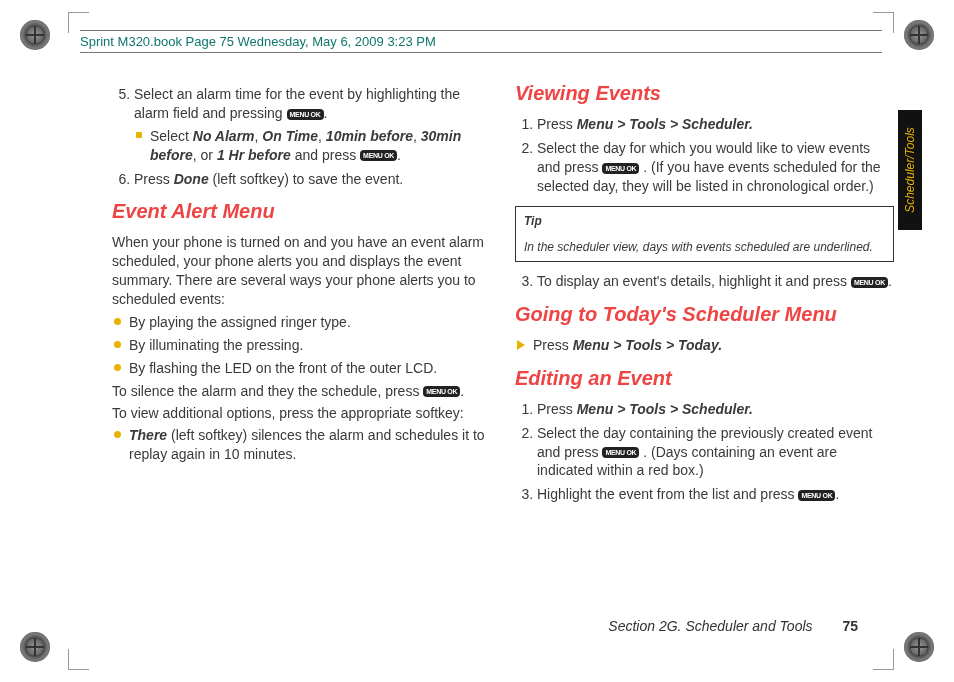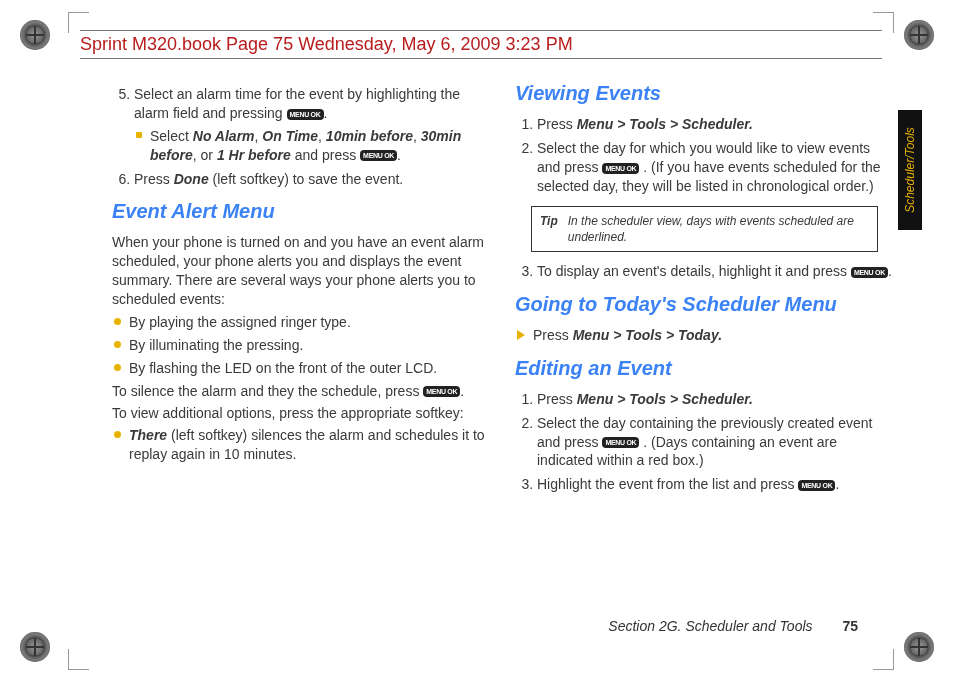--- a/index.html
+++ b/index.html
@@ -44,42 +44,42 @@
   .crop.cbl { bottom: 12px; left: 68px; border-bottom: 1px solid #999; border-left: 1px solid #999; }
   .crop.cbr { bottom: 12px; right: 60px; border-bottom: 1px solid #999; border-right: 1px solid #999; }
   .header-bar {
     position: absolute;
     top: 30px;
     left: 80px;
     right: 72px;
     border-top: 1px solid #777;
     border-bottom: 1px solid #777;
     padding: 3px 0;
-    font-size: 18px;
-    color: #b91c1c;
+    font-size: 13px;
+    color: #0f766e;
   }
   .page {
     position: absolute;
     top: 80px;
     left: 112px;
     right: 60px;
     bottom: 40px;
   }
   .cols {
     display: flex;
     gap: 24px;
   }
   .col { flex: 1; font-size: 14px; line-height: 1.35; }
   .col p { margin: 3px 0; }
   h2.sec {
     font-style: italic;
     font-weight: 600;
     font-size: 20px;
     margin: 10px 0 8px 0;
-    color: #3b82f6;
+    color: #ef4444;
   }
   ol.num {
     list-style: decimal;
     padding-left: 22px;
     margin: 4px 0;
   }
   ol.num > li { margin: 5px 0; }
   .bulleted { margin: 4px 0 4px 2px; }
   .bulleted .row { display: flex; align-items: flex-start; margin: 4px 0; }
   .dot {
@@ -115,22 +115,23 @@
     vertical-align: middle;
     text-align: center;
     font-weight: 700;
     letter-spacing: -0.3px;
   }
   .tip-box {
     border: 1px solid #333;
     display: flex;
     gap: 10px;
     padding: 6px 8px;
-    margin: 10px 16px;
+    margin: 10px 0;
     font-size: 12px;
+    flex-direction: column;
   }
   .tip-box .tip-label { font-weight: 700; font-style: italic; }
   .tip-box .tip-text { font-style: italic; flex: 1; }
   .side-tab {
     position: absolute;
     top: 110px;
     right: 32px;
     width: 24px;
     height: 120px;
     background: #111;

